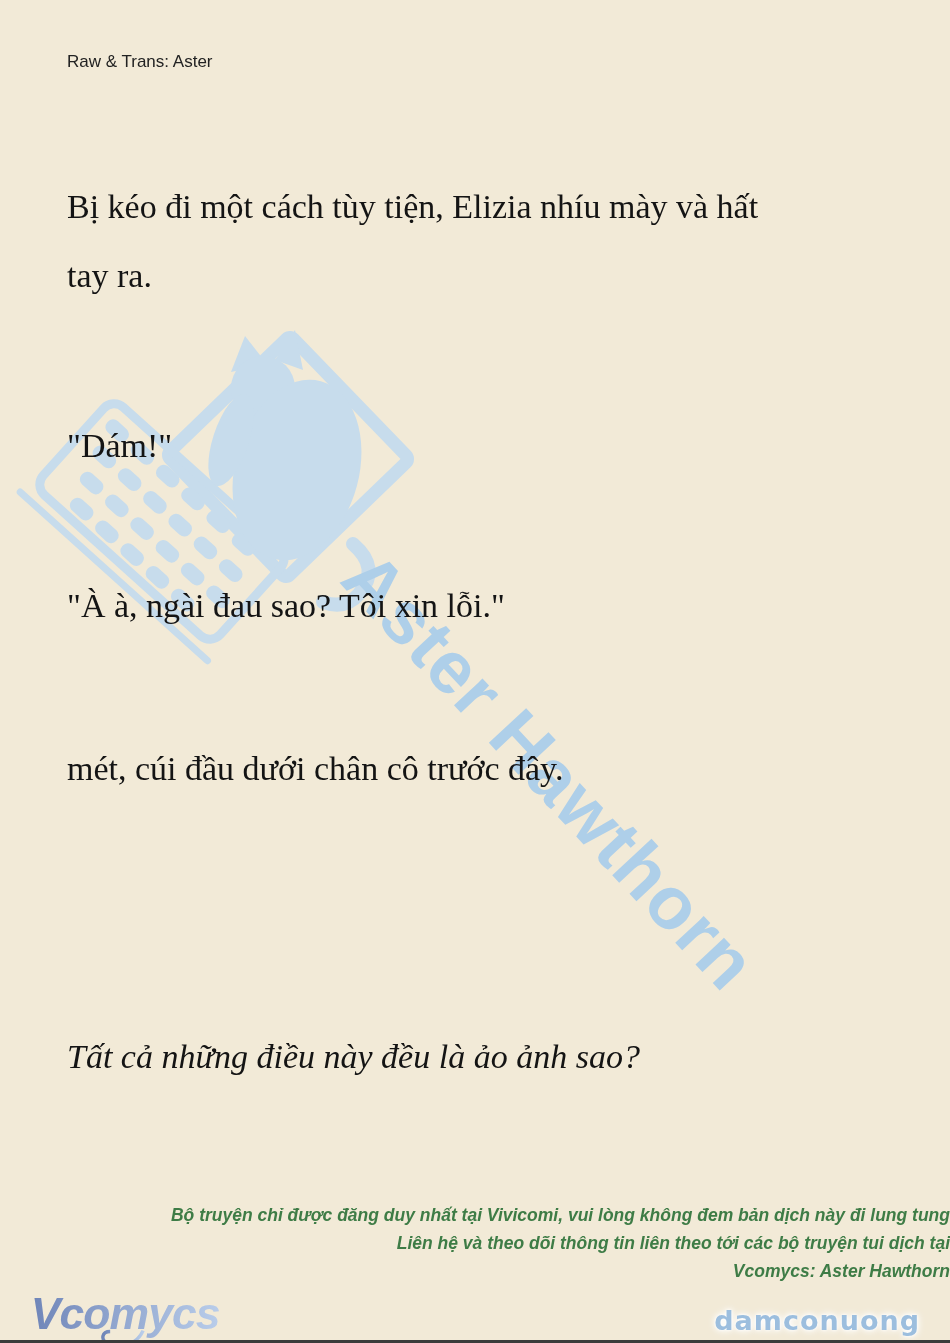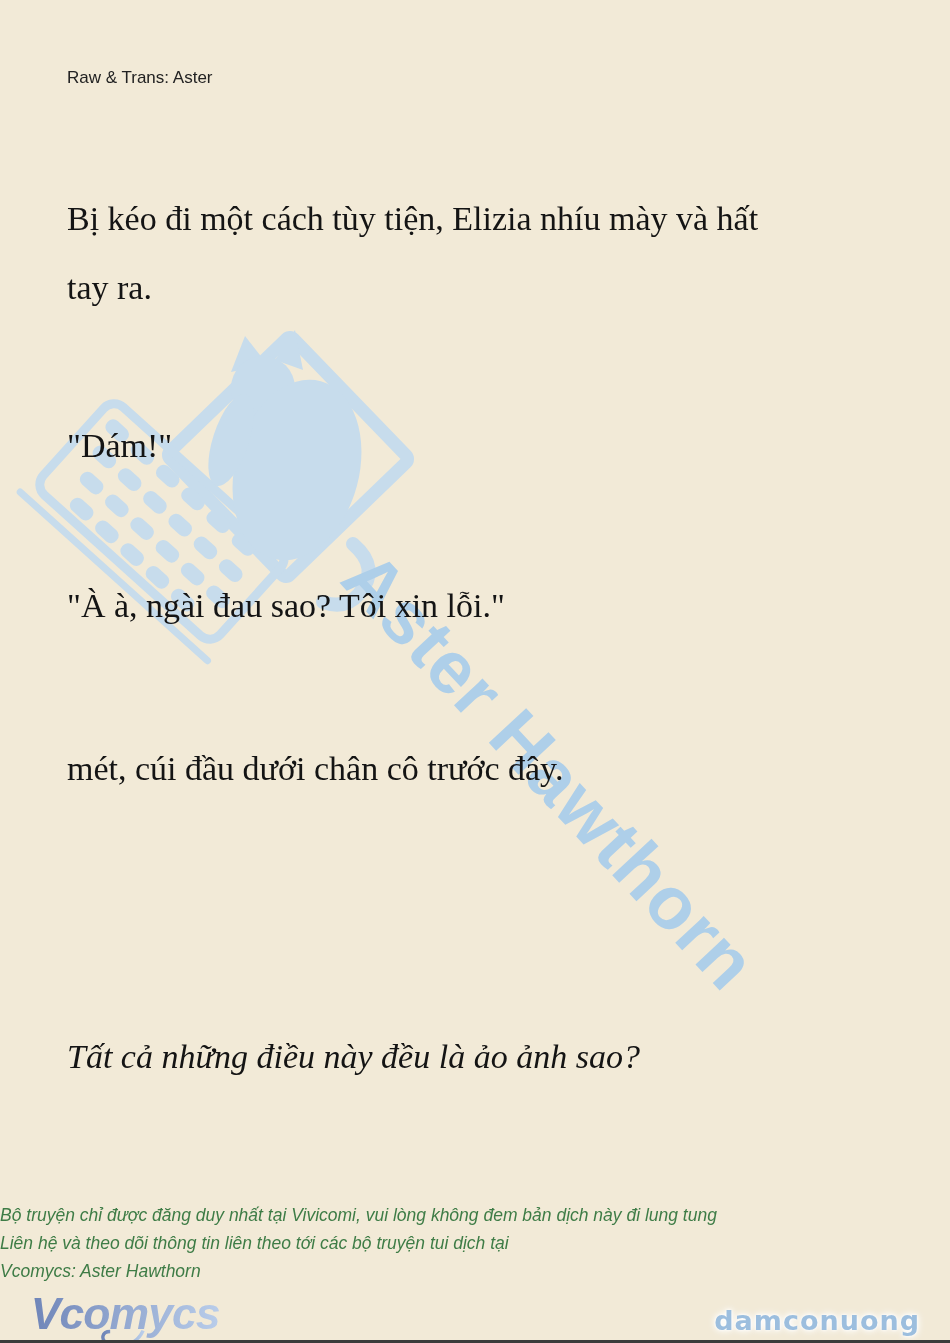--- a/index.html
+++ b/index.html
@@ -16,49 +16,49 @@
   .page{
     position:relative;
     width:950px;height:1343px;
     background:var(--bg);
     overflow:hidden;
     font-family:"Liberation Serif","DejaVu Serif",serif;
   }
   .credit{
     position:absolute;left:67px;top:52px;
     font-family:"Liberation Sans","DejaVu Sans",sans-serif;
-    font-size:17px;color:#222;z-index:3;margin-top:16px;
+    font-size:17px;color:#222;z-index:3;
   }
   .wm-logo{
     position:absolute;left:55px;top:300px;
     width:380px;height:315px;z-index:1;overflow:visible;
   }
   .wm-text{
     position:absolute;left:388px;top:535px;
     font-family:"Liberation Sans","DejaVu Sans",sans-serif;
     font-weight:bold;font-size:74px;letter-spacing:1px;
     color:var(--wm-text);
     transform:rotate(47deg);transform-origin:0 0;
     white-space:nowrap;z-index:1;
   }
   .para{
     position:absolute;left:67px;right:55px;
     font-size:34px;line-height:69px;color:var(--ink);
     z-index:2;
   }
-  .p1{top:184px}
+  .p1{top:172px}
   .p2{top:411px}
   .p3{top:571px}
   .p4{top:734px}
   .p5{top:1022px;font-style:italic;}
   .footer{
     position:absolute;left:0;right:0;top:1201px;
-    text-align:left;
+    text-align:right;
     font-family:"Liberation Sans","DejaVu Sans",sans-serif;
-    font-weight:normal;font-style:italic;
+    font-weight:bold;font-style:italic;
     font-size:17.5px;line-height:28px;
     color:var(--green);z-index:3;
   }
   .vcomycs{
     position:absolute;left:28px;top:1286px;
     width:205px;height:62px;overflow:visible;z-index:3;
   }
   .vcomycs text{
     font-family:"Liberation Sans","DejaVu Sans",sans-serif;
     font-weight:bold;font-style:italic;

